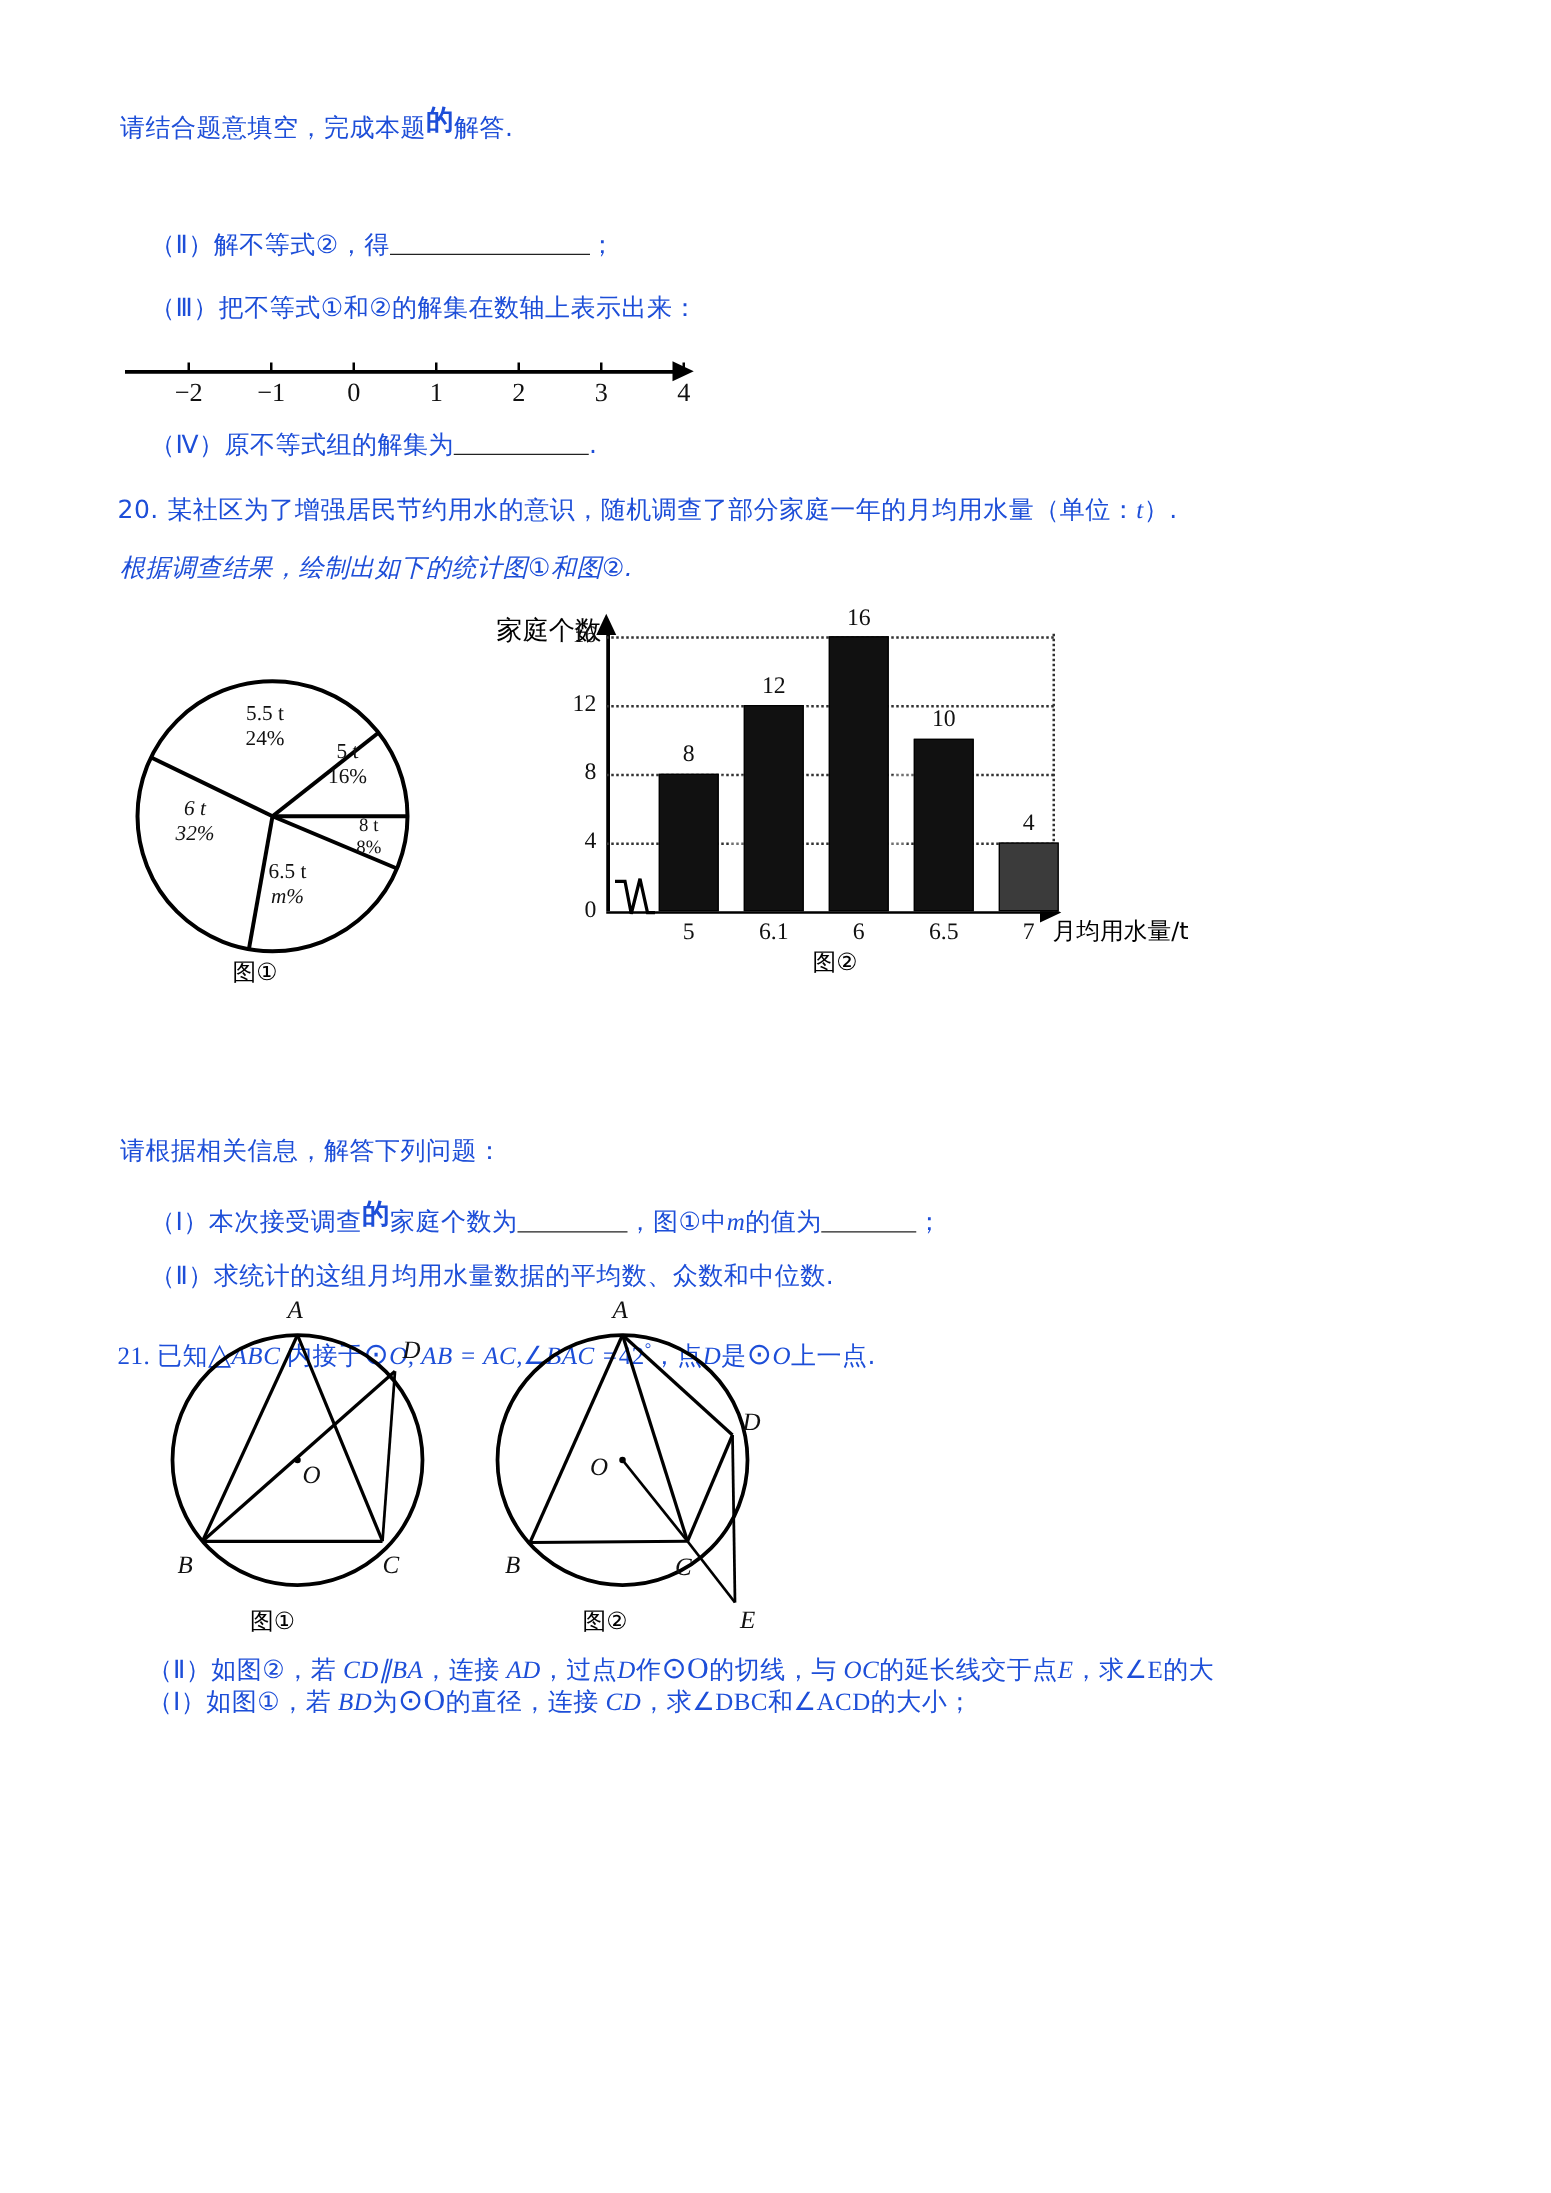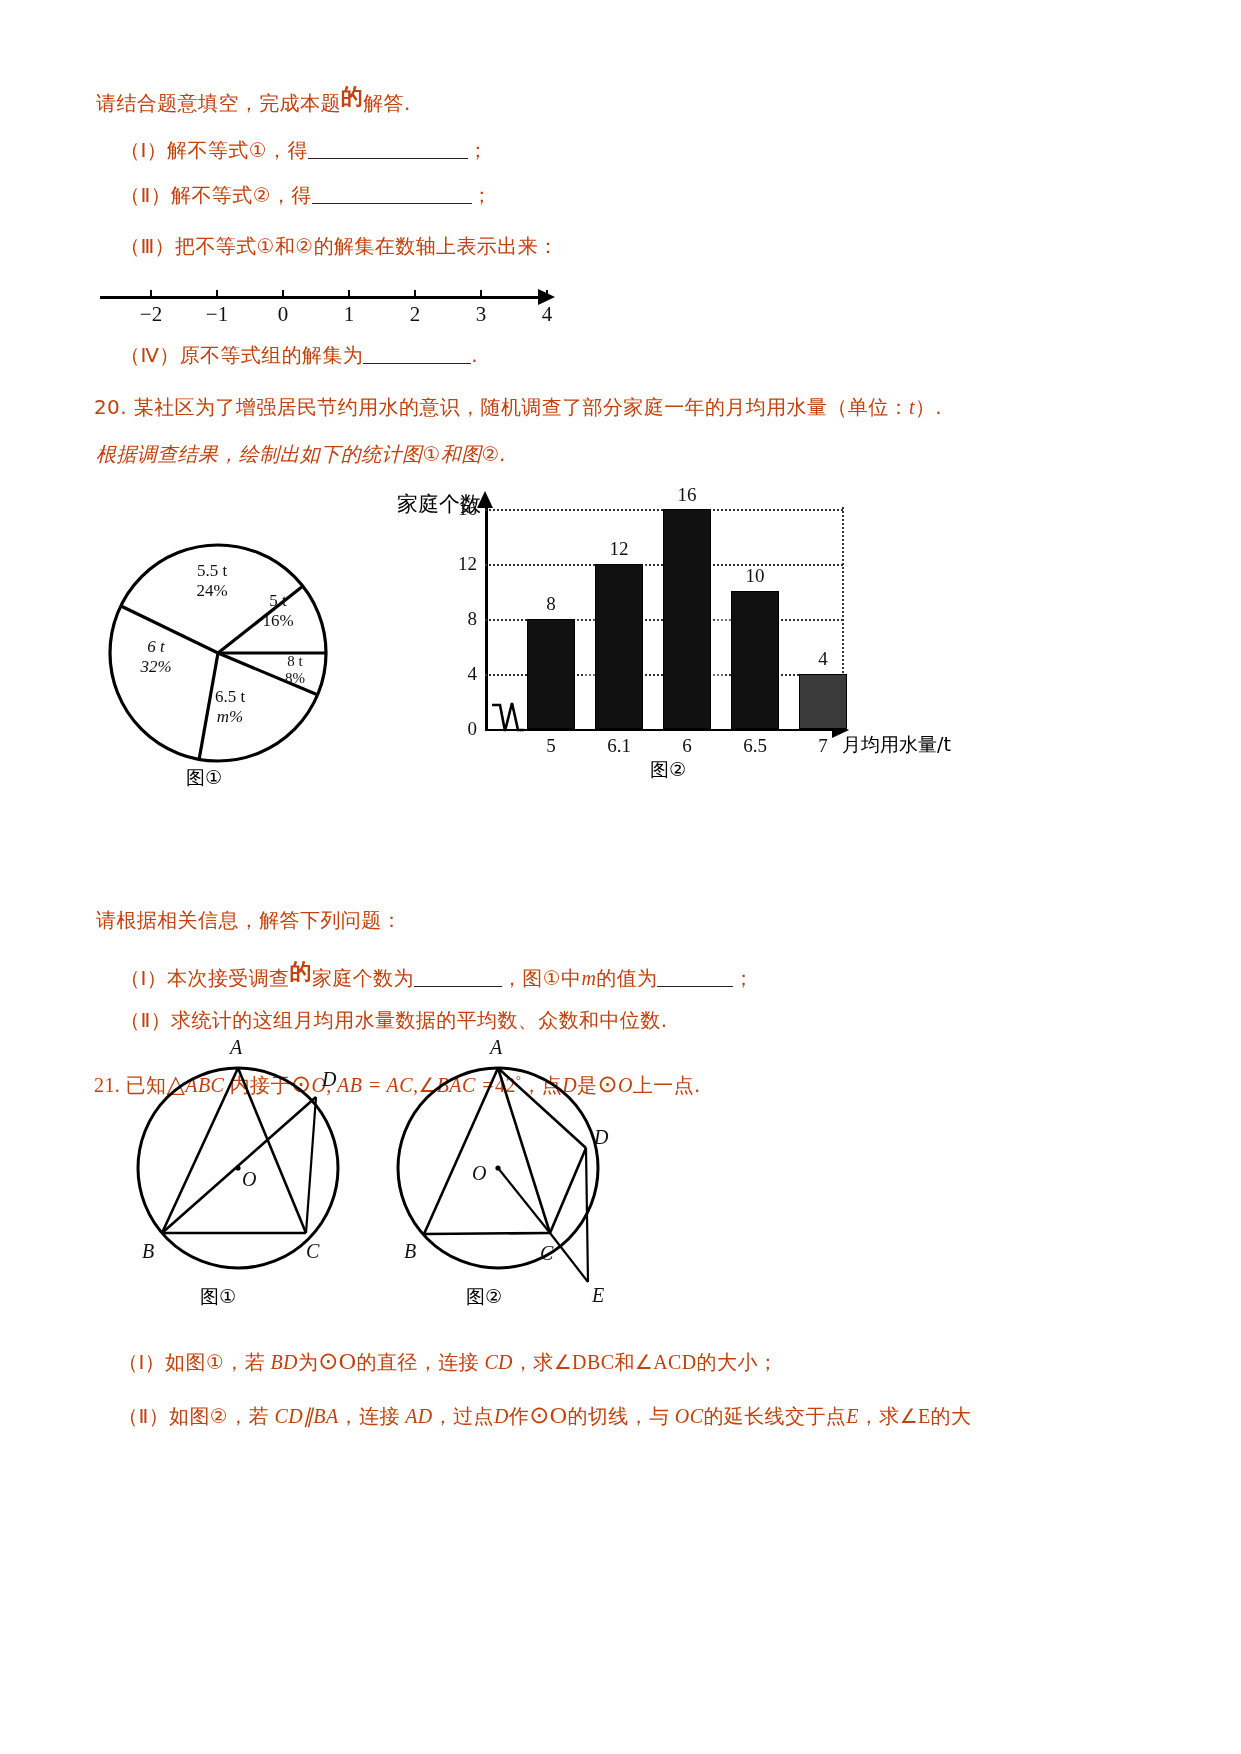--- a/index.html
+++ b/index.html
@@ -21,21 +21,21 @@
     overflow: hidden;
   }
 
   
   .tline {
     position: absolute;
     font-size: 21px;
     line-height: 1.4;
     white-space: nowrap;
     letter-spacing: 0.4px;
-    color: #c2410c;
+    color: #1d4ed8;
   }
   .cn { font-family: "DejaVu Sans", "Liberation Sans", sans-serif; font-size: 20px; }
   .mi { font-family: "Liberation Serif", serif; font-style: italic; }
   .mr { font-family: "Liberation Serif", serif; }
   .sup-small { font-size: 13px; vertical-align: super; }
   .blank {
     display: inline-block;
     border-bottom: 1.4px solid #222;
     height: 1em;
     vertical-align: -2px;
@@ -146,23 +146,20 @@
 </style>
 </head>
 <body>
 
 <div id="page">
 
   <div class="tline cn" style="left:96px; top:82px;">
     <span>请结合题意填空，完成本题</span><span class="bigde">的</span><span>解答.</span>
   </div>
 
-  <div class="tline cn" style="left:120px; top:136px;">
-    <span>（Ⅰ）解不等式①，得</span><span class="blank b-lg"></span><span>；</span>
-  </div>
 
   <div class="tline cn" style="left:120px; top:181px;">
     <span>（Ⅱ）解不等式②，得</span><span class="blank b-lg"></span><span>；</span>
   </div>
 
   <div class="tline cn" style="left:120px; top:232px;">（Ⅲ）把不等式①和②的解集在数轴上表示出来：</div>
 
   <div id="numline">
     <div class="axis"></div>
     <div class="arrow"></div>
@@ -332,17 +329,17 @@
       <text x="150" y="240">C</text>
       <text x="202" y="282">E</text>
     </svg>
   </div>
   <div class="geocap" style="left:466px; top:1284px;">图②</div>
 
   <div class="tline" style="left:118px; top:1345px; font-size:20px;">
     <span class="cn">（Ⅰ）如图①，若</span> <span class="mi">BD</span><span class="cn">为</span><span class="mr" style="font-size:24px;">⊙O</span><span class="cn">的直径，连接</span> <span class="mi">CD</span><span class="cn">，求</span><span class="mr">∠DBC</span><span class="cn">和</span><span class="mr">∠ACD</span><span class="cn">的大小；</span>
   </div>
 
-  <div class="tline" style="left:118px; top:1399px; font-size:20px;">
+  <div class="tline" style="left:118px; top:1319px; font-size:20px;">
     <span class="cn">（Ⅱ）如图②，若</span> <span class="mi">CD∥BA</span><span class="cn">，连接</span> <span class="mi">AD</span><span class="cn">，过点</span><span class="mi">D</span><span class="cn">作</span><span class="mr" style="font-size:24px;">⊙O</span><span class="cn">的切线，与</span> <span class="mi">OC</span><span class="cn">的延长线交于点</span><span class="mi">E</span><span class="cn">，求</span><span class="mr">∠E</span><span class="cn">的大</span>
   </div>
 
 </div>
 
 </body></html>

